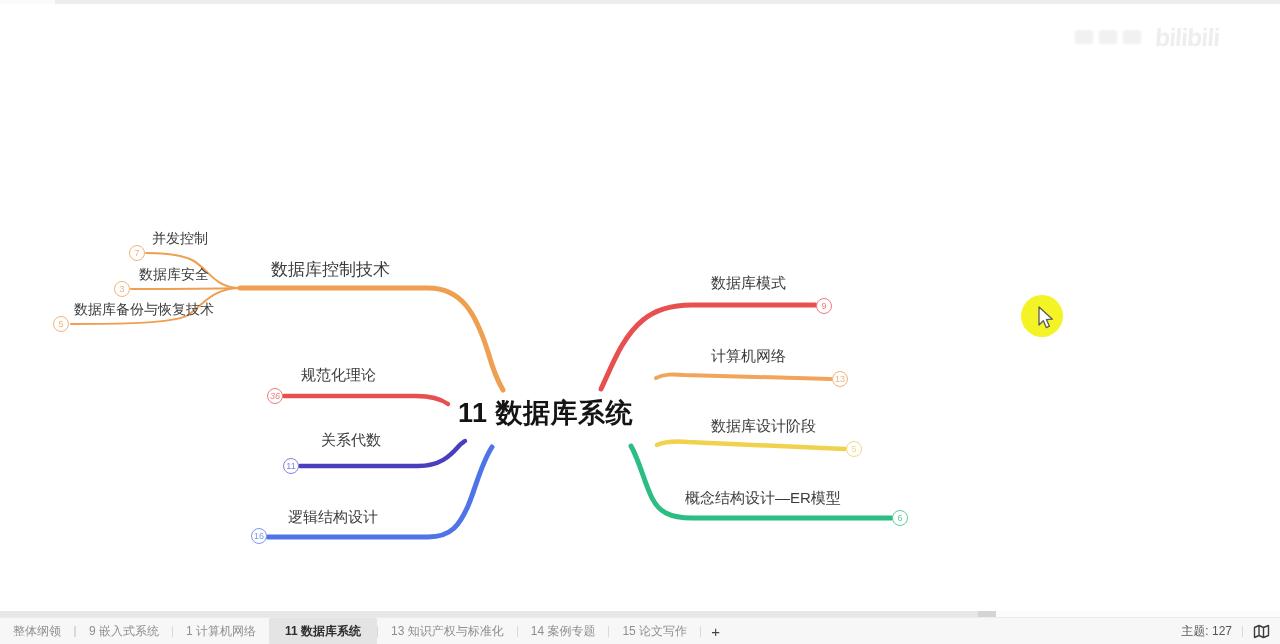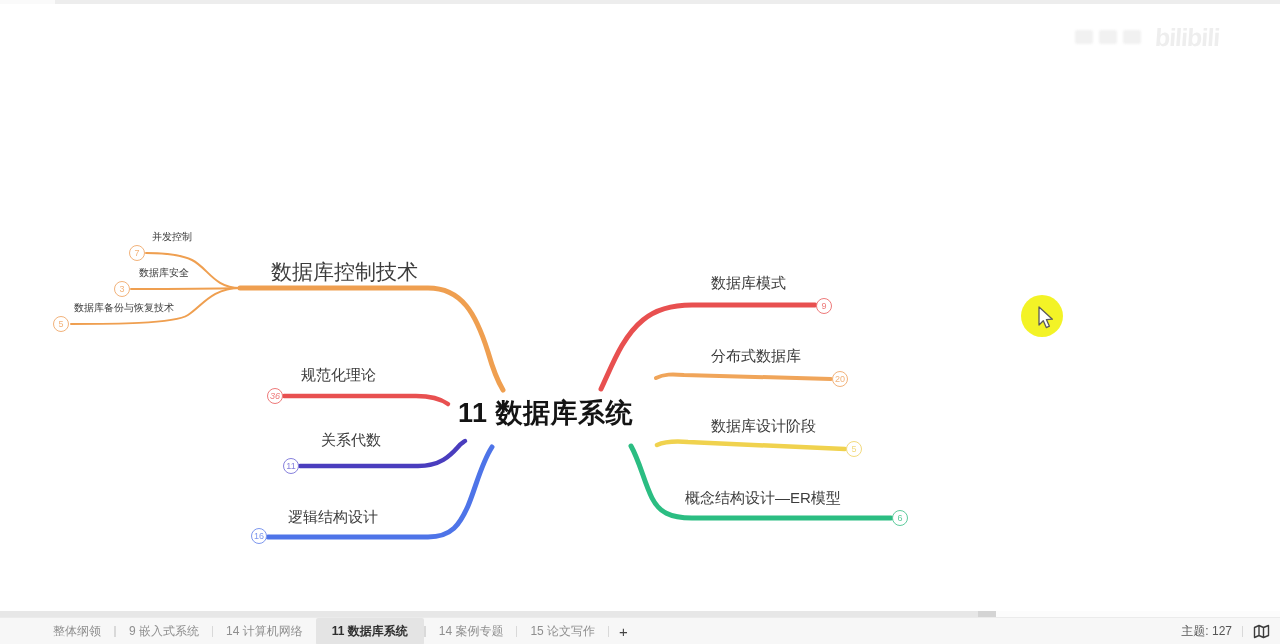--- a/index.html
+++ b/index.html
@@ -17,23 +17,23 @@
   .wm-smudge { display:flex; gap:6px; margin-right:14px; filter:blur(1px); }
   .wm-smudge i { display:block; width:18px; height:14px; background:#f1f1f1; border-radius:2px; }
   .wm-logo { font-size:25px; font-weight:700; color:#eeeeee; letter-spacing:-1px;
              transform:skewX(-4deg); }
 
   
   .mindmap { position:absolute; inset:0; }
   svg.branches { position:absolute; left:0; top:0; }
   svg.branches path { fill:none; stroke-linecap:round; stroke-linejoin:round; }
 
-  .lbl { position:absolute; color:#3c3c3c; font-size:10px; white-space:nowrap; cursor:default; }
+  .lbl { position:absolute; color:#3c3c3c; font-size:14px; white-space:nowrap; cursor:default; }
   .lbl.mid { font-size:15px; }
-  .lbl.big { font-size:21px; }
+  .lbl.big { font-size:17px; }
   .root-lbl { position:absolute; left:458px; top:395px; font-size:27px; font-weight:700;
               color:#141414; letter-spacing:.5px; white-space:nowrap; }
 
   .badge { position:absolute; width:16px; height:16px; border-radius:50%; background:#fff;
            border:1.5px solid #999; font-size:9px; line-height:12px; text-align:center;
            color:#999; display:flex; align-items:center; justify-content:center; }
 
   
   .cursor-spot { position:absolute; left:1021px; top:295px; width:42px; height:42px;
                  border-radius:50%; opacity:.92; }
@@ -41,21 +41,21 @@
 
   
   .hscroll { position:absolute; left:0; top:611px; width:1280px; height:6px; background:#fcfcfc; }
   .hthumb  { position:absolute; left:0; top:0; width:978px; height:6px; background:#e7e7e7; }
   .hthumb-cap { position:absolute; left:978px; top:0; width:18px; height:6px; background:#d4d4d4; }
 
   
   .tabbar { position:absolute; left:0; top:617px; width:1280px; height:27px;
             background:#f7f7f7; border-top:1px solid #ebebeb;
             display:flex; align-items:stretch; font-size:12px; }
-  .tabs { display:flex; align-items:center; padding-left:0;margin-left:40px; }
+  .tabs { display:flex; align-items:center; padding-left:0; }
   .tab { color:#8f8f8f; padding:0 13px; height:27px; display:flex; align-items:center;
          white-space:nowrap; cursor:pointer; }
   .tab.active { background:#e4e4e4; color:#2e2e2e; font-weight:700; padding:0 16px; border-radius:2px; }
   .sep { width:1px; height:11px; background:#d9d9d9; }
   .tab-add { color:#444; font-size:15px; padding:0 10px; display:flex; align-items:center; cursor:pointer; }
   .tab-right { margin-left:auto; display:flex; align-items:center; padding-right:10px; gap:10px; }
   .topic-count { color:#555; white-space:nowrap; }
   .book-btn { display:flex; align-items:center; cursor:pointer; }
 </style>
 </head>
@@ -104,32 +104,32 @@
 
     <div class="lbl big" style="left:271px; top:258px;">数据库控制技术</div>
     <div class="lbl" style="left:152px; top:230px;">并发控制</div>
     <div class="lbl" style="left:139px; top:266px;">数据库安全</div>
     <div class="lbl" style="left:74px; top:301px;">数据库备份与恢复技术</div>
     <div class="lbl mid" style="left:301px; top:366px;">规范化理论</div>
     <div class="lbl mid" style="left:321px; top:431px;">关系代数</div>
     <div class="lbl mid" style="left:288px; top:508px;">逻辑结构设计</div>
 
     <div class="lbl mid" style="left:711px; top:274px;">数据库模式</div>
-    <div class="lbl mid" style="left:711px; top:347px;">分布式数据库</div>
+    <div class="lbl mid" style="left:711px; top:347px;">计算机网络</div>
     <div class="lbl mid" style="left:711px; top:417px;">数据库设计阶段</div>
     <div class="lbl mid" style="left:685px; top:489px;">概念结构设计—ER模型</div>
 
     <div class="badge" style="left: 129px; top: 245px; color: rgb(242, 178, 122); border-color: rgb(242, 178, 122);">7</div>
     <div class="badge" style="left: 114px; top: 281px; color: rgb(242, 178, 122); border-color: rgb(242, 178, 122);">3</div>
     <div class="badge" style="left: 53px; top: 316px; color: rgb(242, 178, 122); border-color: rgb(242, 178, 122);">5</div>
     <div class="badge" style="left: 267px; top: 388px; color: rgb(238, 122, 122); border-color: rgb(238, 122, 122); font-style: italic;">36</div>
     <div class="badge" style="left: 283px; top: 458px; color: rgb(135, 129, 221); border-color: rgb(135, 129, 221);">11</div>
     <div class="badge" style="left: 251px; top: 528px; color: rgb(125, 151, 238); border-color: rgb(125, 151, 238);">16</div>
     <div class="badge" style="left: 816px; top: 298px; color: rgb(238, 122, 122); border-color: rgb(238, 122, 122);">9</div>
-    <div class="badge" style="left: 832px; top: 371px; color: rgb(242, 178, 122); border-color: rgb(242, 178, 122);">20</div>
+    <div class="badge" style="left: 832px; top: 371px; color: rgb(242, 178, 122); border-color: rgb(242, 178, 122);">13</div>
     <div class="badge" style="left: 846px; top: 441px; color: rgb(242, 218, 126); border-color: rgb(242, 218, 126);">5</div>
     <div class="badge" style="left: 892px; top: 510px; color: rgb(94, 204, 157); border-color: rgb(94, 204, 157);">6</div>
   </div>
 
   <div class="cursor-spot" style="background-color: rgb(242, 242, 20);"></div>
   <svg class="cursor-arrow" width="20" height="26" viewBox="0 0 20 26">
     <path d="M3 2 L3 20 L7.3 15.8 L10.3 22.6 L13.4 21.2 L10.4 14.6 L16.4 14.2 Z" fill="#ffffff" stroke="#5a5a5a" stroke-width="1.3" stroke-linejoin="round"></path>
   </svg>
 
   <div class="hscroll">
@@ -137,23 +137,24 @@
     <div class="hthumb-cap"></div>
   </div>
 
   <div class="tabbar">
     <div class="tabs">
       <span class="tab">整体纲领</span>
       <span class="sep"></span>
       <span class="sep"></span>
       <span class="tab">9 嵌入式系统</span>
       <span class="sep"></span>
-      <span class="tab">14 计算机网络</span>
+      <span class="tab">1 计算机网络</span>
       <span class="tab active">11 数据库系统</span>
       <span class="sep"></span>
+      <span class="tab">13 知识产权与标准化</span>
       <span class="sep"></span>
       <span class="tab">14 案例专题</span>
       <span class="sep"></span>
       <span class="tab">15 论文写作</span>
       <span class="sep"></span>
       <span class="tab-add">+</span>
     </div>
     <div class="tab-right">
       <span class="topic-count">主题: 127</span>
       <span class="sep"></span>

